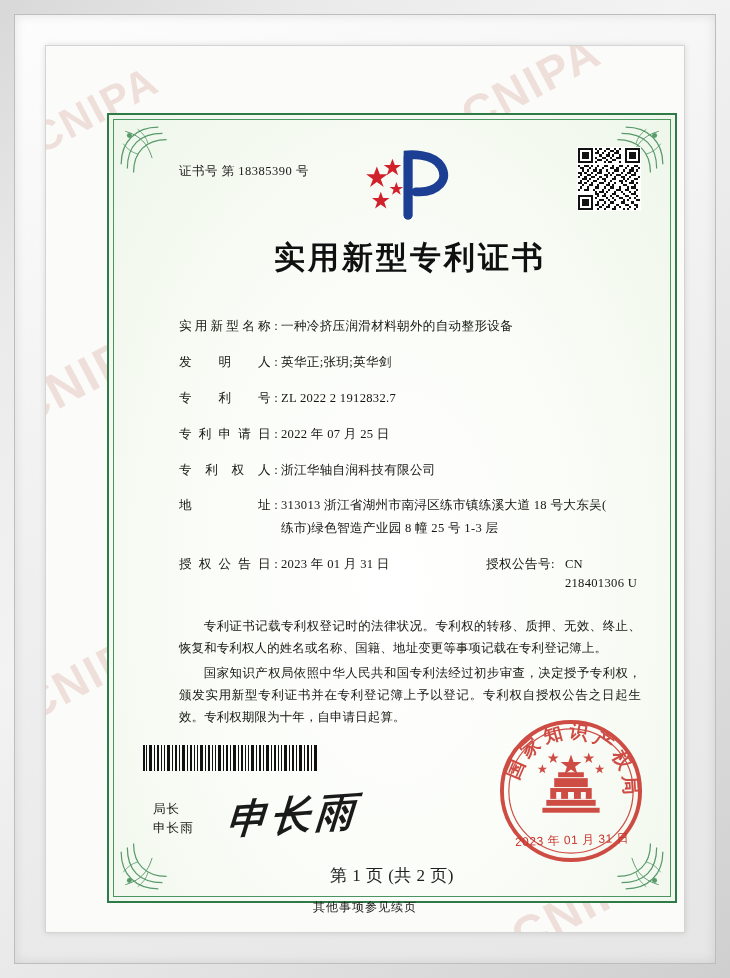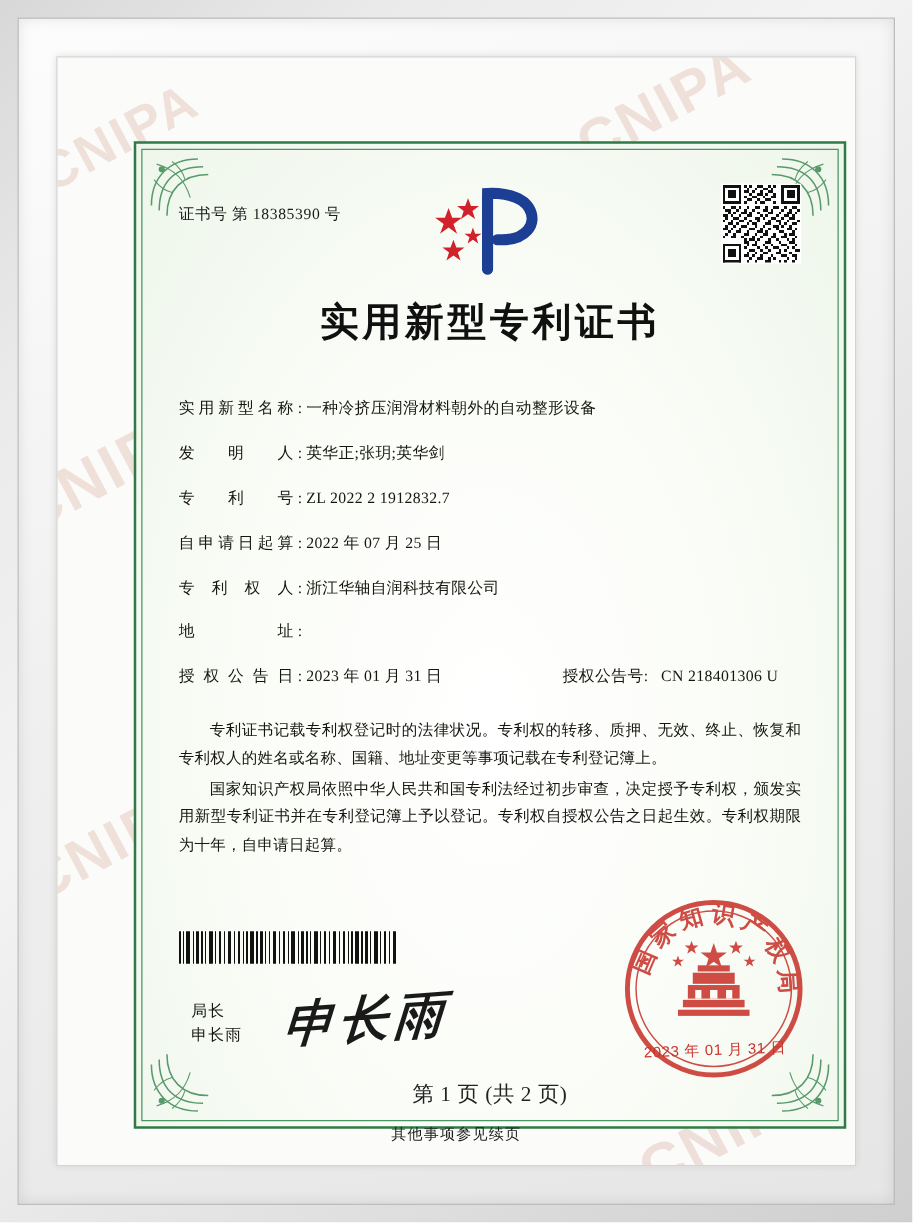--- a/index.html
+++ b/index.html
@@ -73,20 +73,21 @@
     position: absolute;
     inset: 4px;
     border: 1px solid #4b9564;
     pointer-events: none;
   }
   .cert-inner {
     position: absolute;
     inset: 0;
     padding: 26px 34px 18px 34px;
     box-sizing: border-box;
+    margin-left: 36px;
   }
 
   
   .corner {
     position: absolute;
     width: 62px;
     height: 62px;
     opacity: 0.85;
   }
   .corner.tl { left: 8px; top: 8px; }
@@ -571,34 +572,38 @@
               <span class="f-value">英华正;张玥;英华剑</span>
             </div>
 
             <div class="field">
               <span class="f-label">专利号</span>
               <span class="f-colon">:</span>
               <span class="f-value">ZL 2022 2 1912832.7</span>
             </div>
 
             <div class="field">
-              <span class="f-label">自申请日起算</span>
+              <span class="f-label">专利申请日</span>
               <span class="f-colon">:</span>
               <span class="f-value">2022 年 07 月 25 日</span>
             </div>
 
             <div class="field">
               <span class="f-label">专利权人</span>
               <span class="f-colon">:</span>
               <span class="f-value">浙江华轴自润科技有限公司</span>
             </div>
 
             <div class="field">
               <span class="f-label">地址</span>
               <span class="f-colon">:</span>
+              <span class="f-value">
+                <span>313013  浙江省湖州市南浔区练市镇练溪大道 18 号大东吴(</span>
+                <span class="line2">练市)绿色智造产业园 8 幢 25 号 1-3 层</span>
+              </span>
             </div>
 
             <div class="field dual">
               <span class="f-label">授权公告日</span>
               <span class="f-colon">:</span>
               <span class="f-value">
                 <span class="v1">2023 年 01 月 31 日</span>
                 <span class="l2">授权公告号</span>
                 <span class="l2">:</span>
                 <span class="v2">CN 218401306 U</span>

